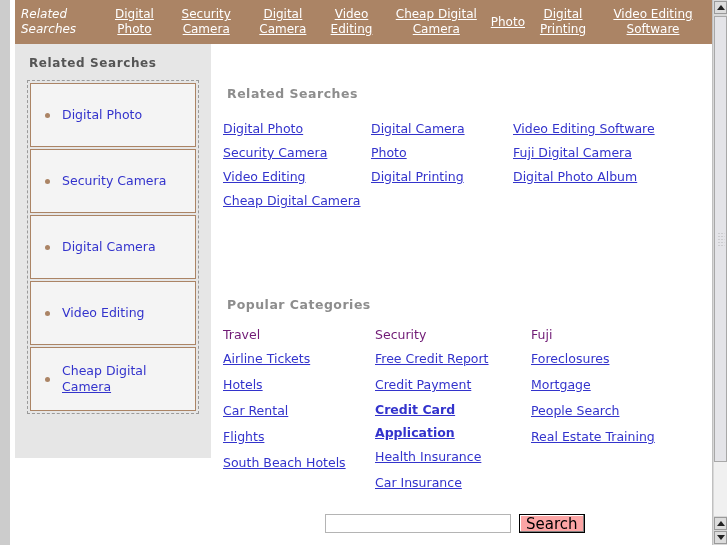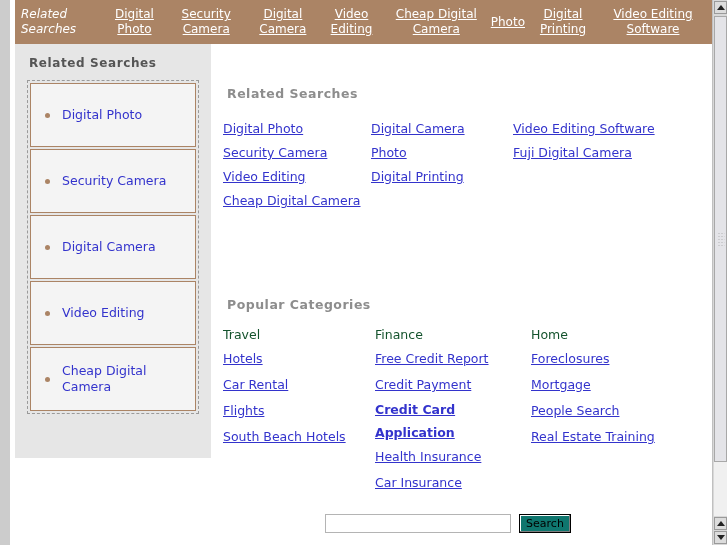--- a/index.html
+++ b/index.html
@@ -120,21 +120,21 @@
     margin-right: 12px;
   }
   .sidebar-link {
     color: #3333cc;
     font-size: 12.5px;
     line-height: 16px;
     text-decoration: none;
     cursor: pointer;
     max-width: 118px;
   }
-  .sidebar-link .u { }
+  .sidebar-link .u { text-decoration: underline; }
 
   
   .main {
     position: absolute;
     left: 208px; top: 44px;
     width: 480px;
   }
   .section-heading {
     color: #8d8d8d;
     font-size: 12.5px;
@@ -161,21 +161,21 @@
     cursor: pointer;
     white-space: nowrap;
   }
 
   .cat-cols { display: flex; margin-top: 12px; }
   .cat-col { display: flex; flex-direction: column; }
   .cat-col-0 { width: 152px; }
   .cat-col-1 { width: 156px; }
   .cat-col-2 { width: 172px; }
   .cat-label {
-    color: #14532d;
+    color: #701a75;
     font-size: 12.5px;
     line-height: 21px;
     margin-bottom: 1px;
   }
   .cat-link {
     color: #3333cc;
     font-size: 12.5px;
     line-height: 26px;
     text-decoration: underline;
     cursor: pointer;
@@ -198,25 +198,25 @@
     font-family: "DejaVu Sans", "Liberation Sans", sans-serif;
     font-size: 11px;
     padding: 1px 2px;
     box-sizing: content-box;
     outline: none;
   }
   .search-button {
     margin-left: 8px;
     height: 19px;
     min-width: 52px;
-    background: #0f766e;
+    background: #fca5a5;
     border: 1px solid #000000;
     box-shadow: inset -1px -1px 0 #808080, inset 1px 1px 0 #ffffff;
     font-family: "DejaVu Sans", "Liberation Sans", sans-serif;
-    font-size: 11px;
+    font-size: 15px;
     color: #000000;
     cursor: pointer;
     padding: 0 6px;
   }
 
   
   .scrollbar {
     position: absolute;
     right: 0; top: 0;
     width: 15px;
@@ -352,46 +352,48 @@
           <span class="blue-link">Cheap Digital Camera</span>
         </div>
         <div class="link-col rs-col-1">
           <span class="blue-link">Digital Camera</span>
           <span class="blue-link">Photo</span>
           <span class="blue-link">Digital Printing</span>
         </div>
         <div class="link-col rs-col-2">
           <span class="blue-link">Video Editing Software</span>
           <span class="blue-link">Fuji Digital Camera</span>
+          <span class="blue-link">Digital Photo Album</span>
         </div>
       </div>
 
       <div class="section-heading pc-heading">Popular Categories</div>
 
       <div class="cat-cols">
 
         <div class="cat-col cat-col-0">
           <span class="cat-label">Travel</span>
+          <span class="cat-link">Airline Tickets</span>
           <span class="cat-link">Hotels</span>
           <span class="cat-link">Car Rental</span>
           <span class="cat-link">Flights</span>
           <span class="cat-link">South Beach Hotels</span>
         </div>
 
         <div class="cat-col cat-col-1">
-          <span class="cat-label">Finance</span>
+          <span class="cat-label">Security</span>
           <span class="cat-link">Free Credit Report</span>
           <span class="cat-link">Credit Payment</span>
           <span class="cat-link wrap">Credit Card Application</span>
           <span class="cat-link">Health Insurance</span>
           <span class="cat-link">Car Insurance</span>
         </div>
 
         <div class="cat-col cat-col-2">
-          <span class="cat-label">Home</span>
+          <span class="cat-label">Fuji</span>
           <span class="cat-link">Foreclosures</span>
           <span class="cat-link">Mortgage</span>
           <span class="cat-link">People Search</span>
           <span class="cat-link">Real Estate Training</span>
         </div>
 
       </div>
     </div>
 
     <div class="search-row">

